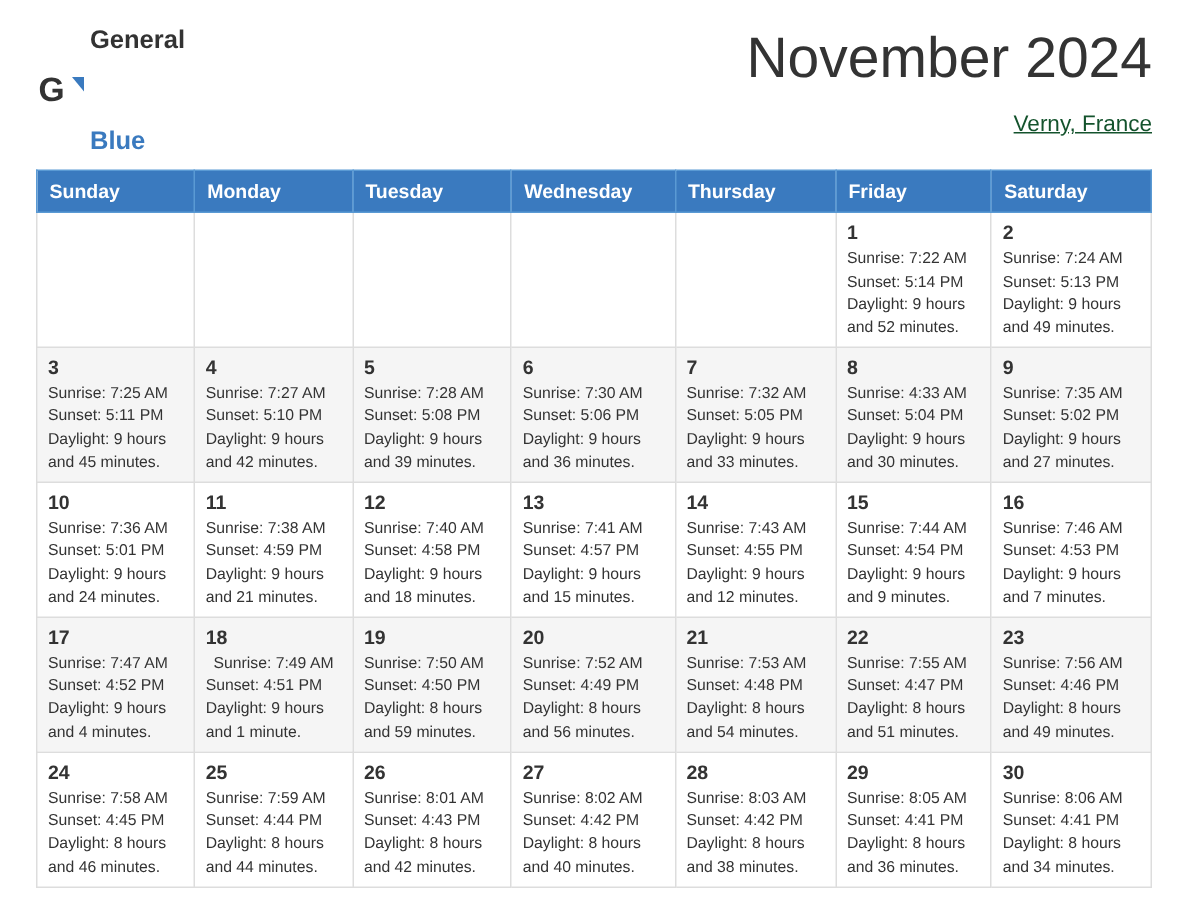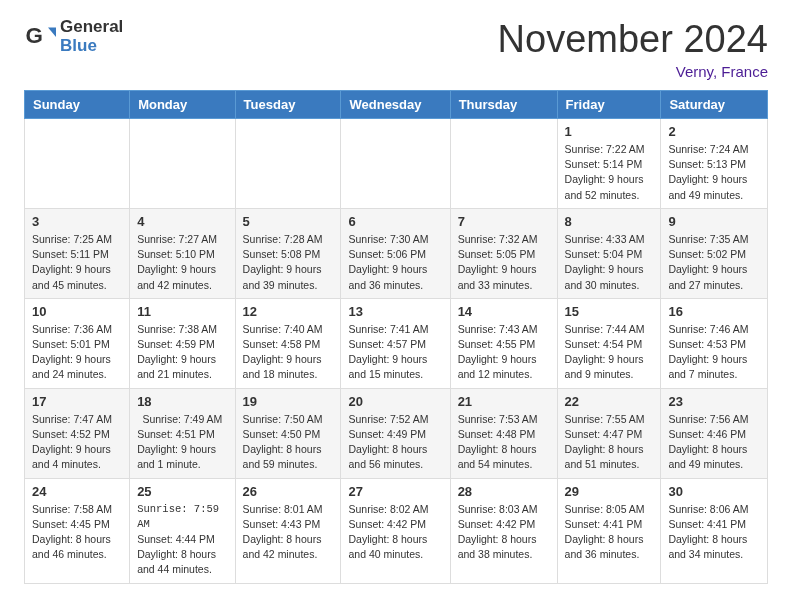--- a/index.html
+++ b/index.html
@@ -1,25 +1,25 @@
 <!DOCTYPE html>
 <html><head>
   <meta charset="utf-8">
   <style>
     * { box-sizing: border-box; margin: 0; padding: 0; }
     body { font-family: Arial, sans-serif; background: #fff; width: 792px; min-height: 612px; }
     
     .header { display: flex; justify-content: space-between; align-items: flex-start; padding: 18px 24px 10px 24px; }
     .logo { display: flex; align-items: center; }
-    .logo-text { display: flex; flex-direction: column; }
+    .logo-text { display: flex; flex-direction: column; gap: 48px; }
     .logo-icon { width: 32px; height: 32px; margin-right: 4px; }
     
     .title-area { text-align: right; }
     .month-title { font-size: 38px; font-weight: 300; color: #333; }
-    .location { font-size: 15px; color: #4c1d95; margin-top: 2px; }
+    .location { font-size: 15px; color: #14532d; margin-top: 13px; text-decoration: underline; }
     
     .calendar { width: 100%; border-collapse: collapse; margin: 0 12px; width: calc(100% - 24px); margin-left: 12px; }
     .calendar th { background: #3a7abf; color: #fff; text-align: left; padding: 6px 8px; font-size: 13px; border: 1px solid #5a9ad4; }
     .calendar td { vertical-align: top; padding: 5px 7px; border: 1px solid #ddd; font-size: 11px; color: #333; width: 113px; min-height: 80px; }
     .calendar tr:nth-child(even) td { background: #f5f5f5; }
     .calendar tr:nth-child(odd) td { background: #fff; }
     .day-num { font-size: 13px; font-weight: bold; margin-bottom: 3px; }
     .day-info { font-size: 10.5px; line-height: 1.45; color: #333; }
     .empty { background: #fff !important; }
     .table-wrap { padding: 0 12px 12px 12px; }
@@ -260,21 +260,21 @@
             <div class="day-num">24</div>
             <div class="day-info">
               <span style="display: block;">Sunrise: 7:58 AM</span>
               <span style="display: block;">Sunset: 4:45 PM</span>
               <span style="display: block;">Daylight: 8 hours and 46 minutes.</span>
             </div>
           </td>
           <td style="background: rgb(255, 255, 255);">
             <div class="day-num">25</div>
             <div class="day-info">
-              <span style="display: block; font-family: Liberation Mono, monospace;">Sunrise: 7:59 AM</span>
+              <span style="display: block;">Sunrise: 7:59 AM</span>
               <span style="display: block;">Sunset: 4:44 PM</span>
               <span style="display: block;">Daylight: 8 hours and 44 minutes.</span>
             </div>
           </td>
           <td style="background: rgb(255, 255, 255);">
             <div class="day-num">26</div>
             <div class="day-info">
               <span style="display: block;">Sunrise: 8:01 AM</span>
               <span style="display: block;">Sunset: 4:43 PM</span>
               <span style="display: block;">Daylight: 8 hours and 42 minutes.</span>

